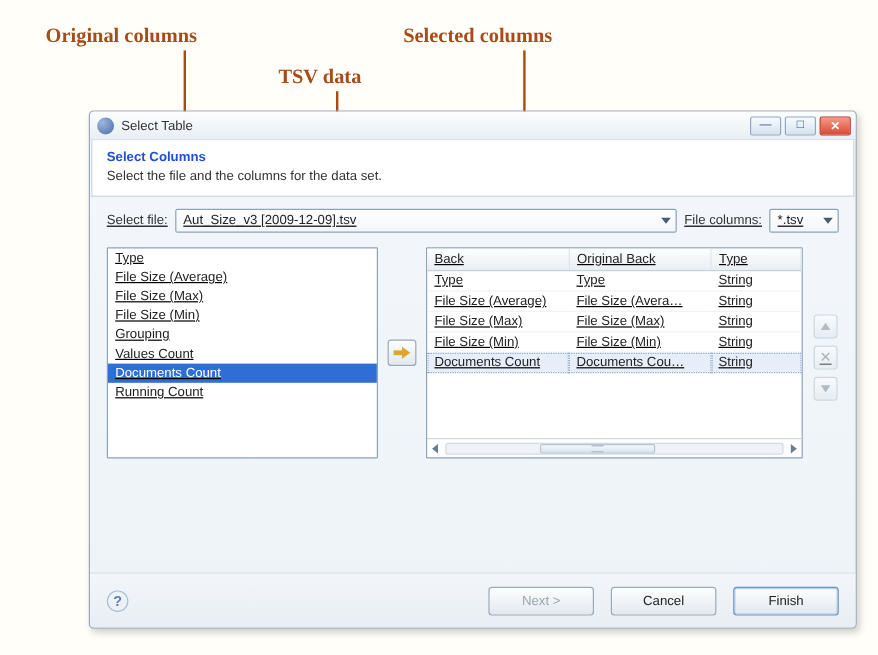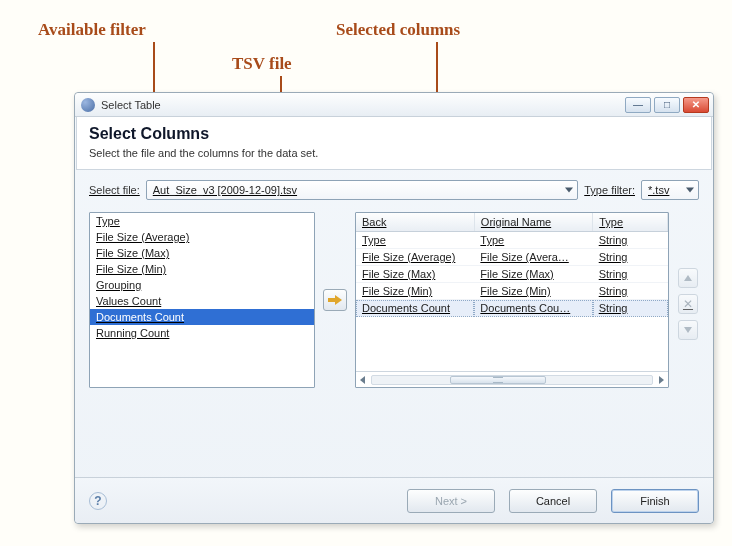--- a/index.html
+++ b/index.html
@@ -70,23 +70,23 @@
   }
   .header-area {
     background: #fff;
     border: 1px solid #cdd6df;
     border-top: none;
     margin: 0 1px;
     padding: 8px 12px 10px;
   }
   .header-area h1 {
     margin: 0 0 4px 0;
-    font-size: 16px;
+    font-size: 11px;
     font-weight: bold;
-    color: #0f172a;
+    color: #1d4ed8;
   }
   .header-area .desc { color: #333; }
   .form-body {
     padding: 10px 14px 4px;
     text-decoration: underline;
   }
   .file-row {
     display: flex; align-items: center; gap: 6px;
     margin-bottom: 12px;
   }
@@ -206,22 +206,22 @@
     background:linear-gradient(#fdfefe,#e2e8ef);
     border:1px solid #9aaab7;border-radius:3px;
     display:flex;align-items:center;justify-content:center;color:#222;
   }
   .btn.disabled{color:#9aa6b0;}
   .btn.primary{border-color:#6c93c2;box-shadow:0 0 0 1px #bcd2ec inset;}
 </style>
 </head>
 <body>
 
-<div class="callout" style="left:38px; top:20px;">Available filter</div>
-<div class="callout" style="left:232px; top:54px;">TSV file</div>
+<div class="callout" style="left:38px; top:20px;">Original columns</div>
+<div class="callout" style="left:232px; top:54px;">TSV data</div>
 <div class="callout" style="left:336px; top:20px;">Selected columns</div>
 
 <div class="arrow-line" style="left:153px; top:42px; height:278px;"></div>
 <div class="arrow-head" style="left:149px; top:318px;"></div>
 
 <div class="arrow-line" style="left:280px; top:76px; height:128px;"></div>
 <div class="arrow-head" style="left:276px; top:202px;"></div>
 
 <div class="arrow-line" style="left:436px; top:42px; height:288px;"></div>
 <div class="arrow-head" style="left:432px; top:328px;"></div>
@@ -242,21 +242,21 @@
   </div>
 
   <div class="form-body">
 
     <div class="file-row">
       <label>Select file:</label>
       <div class="combo">
         <span>Aut_Size_v3 [2009-12-09].tsv</span>
         <span class="chev"></span>
       </div>
-      <label>Type filter:</label>
+      <label>File columns:</label>
       <div class="combo filter-combo">
         <span>*.tsv</span>
         <span class="chev"></span>
       </div>
     </div>
 
     <div class="dual">
 
       <div class="pane available-pane" id="available-list">
           <div class="row">Type</div>
@@ -279,21 +279,21 @@
         <div class="tbl">
           <table>
             <colgroup>
                 <col style="width:38%">
                 <col style="width:38%">
                 <col style="width:24%">
               </colgroup>
             <thead>
               <tr>
                 <th>Back</th>
-                <th>Original Name</th>
+                <th>Original Back</th>
                 <th>Type</th>
               </tr>
             </thead>
             <tbody id="selected-tbody">
                 <tr>
                   <td>Type</td>
                   <td>Type</td>
                   <td>String</td>
                 </tr>
                 <tr>

